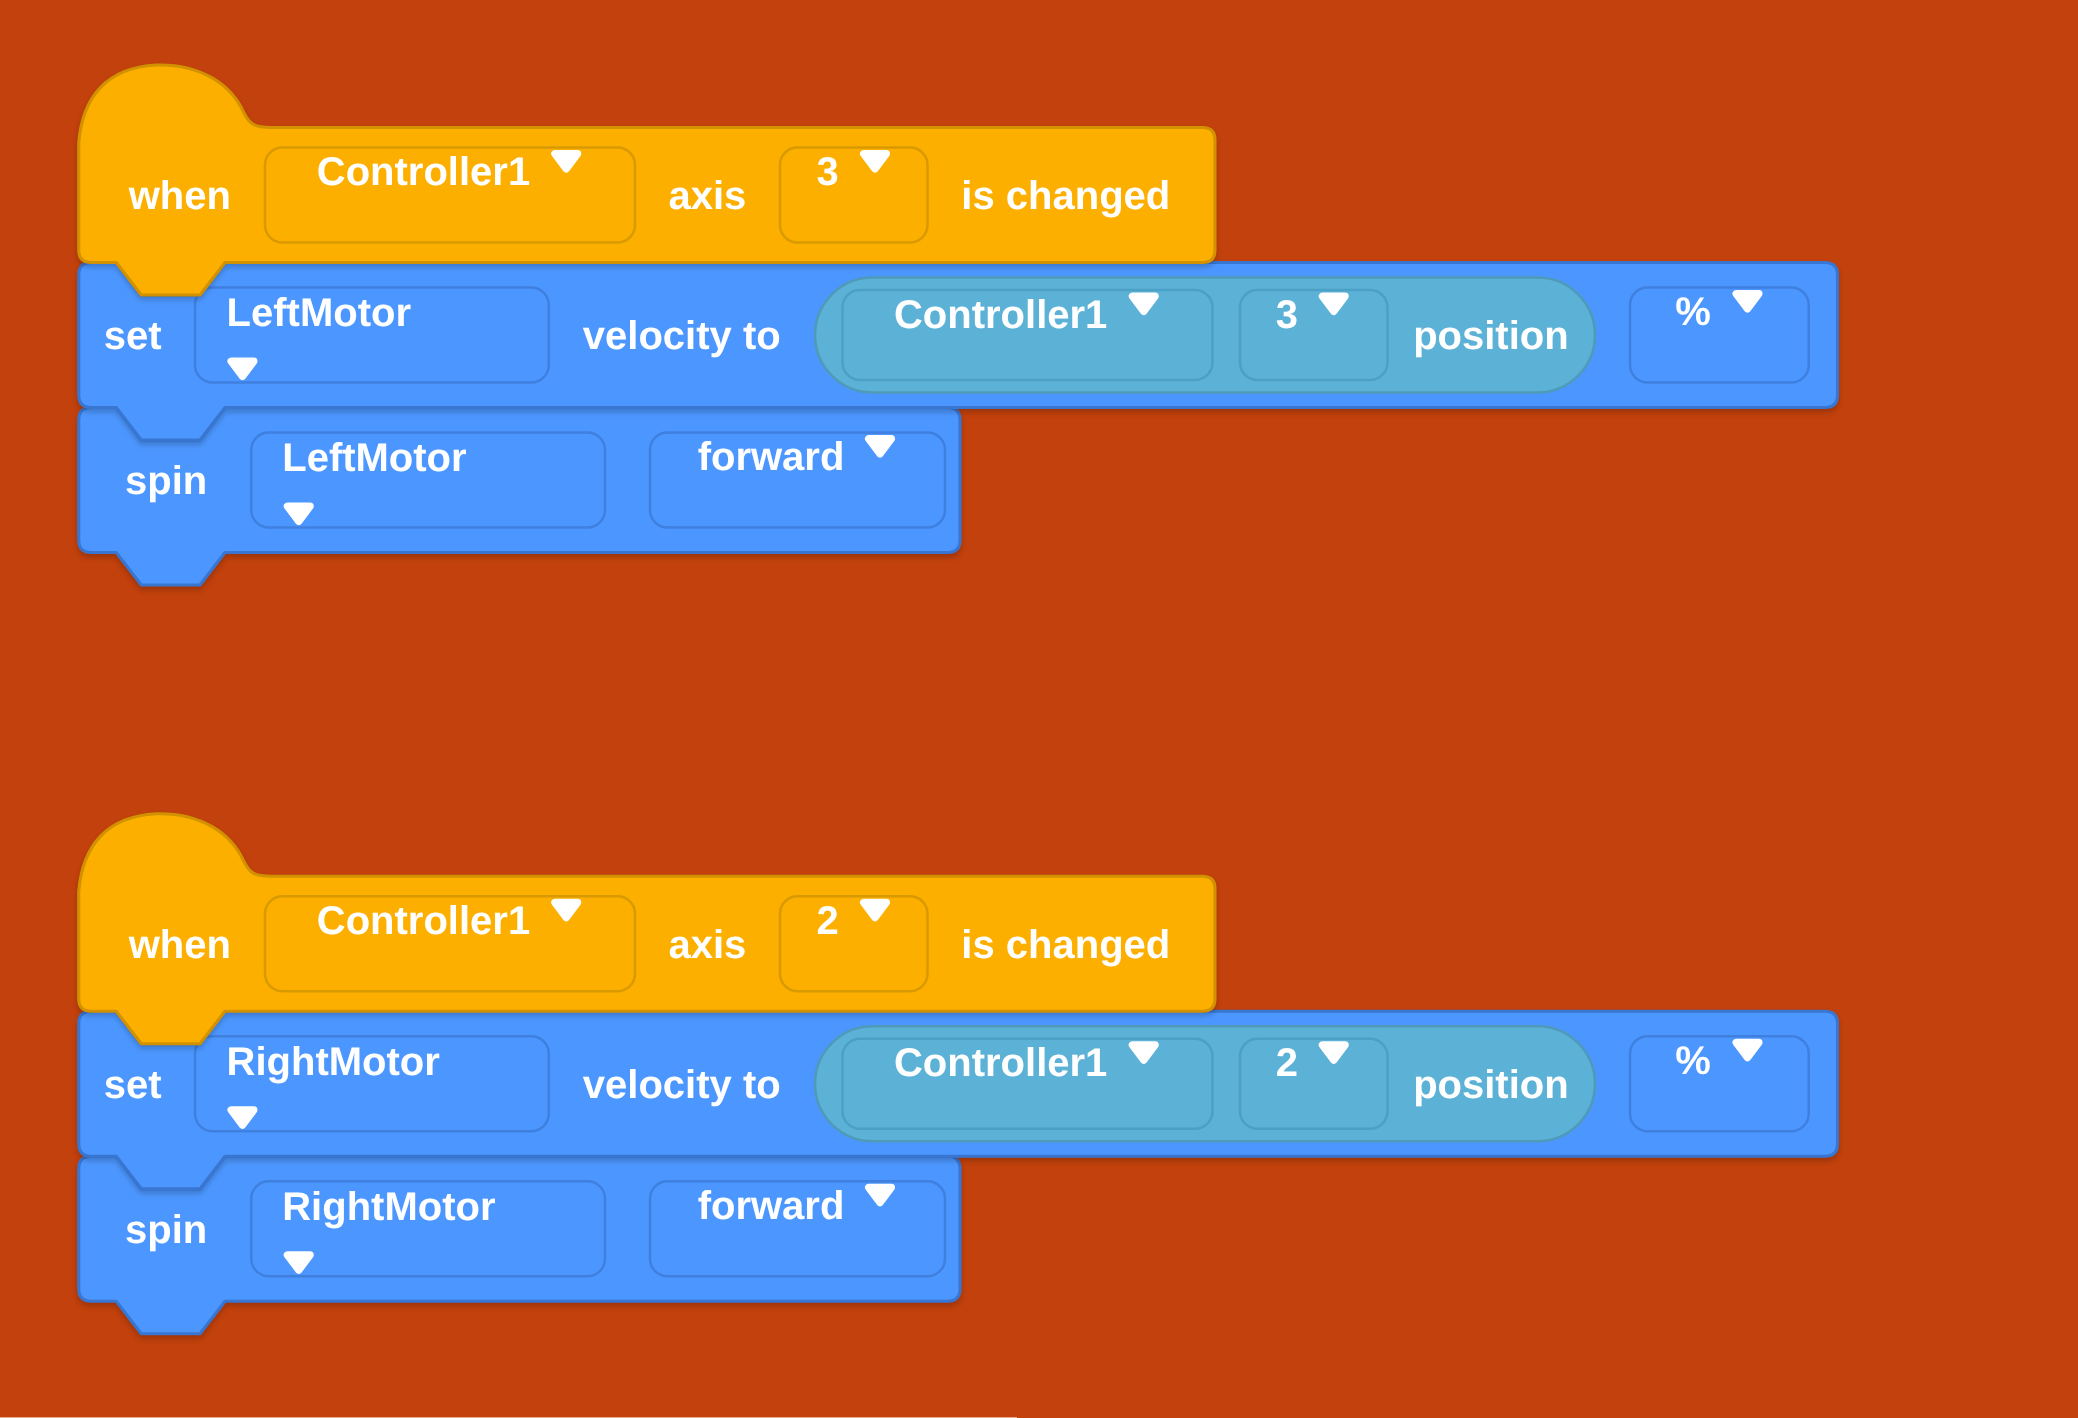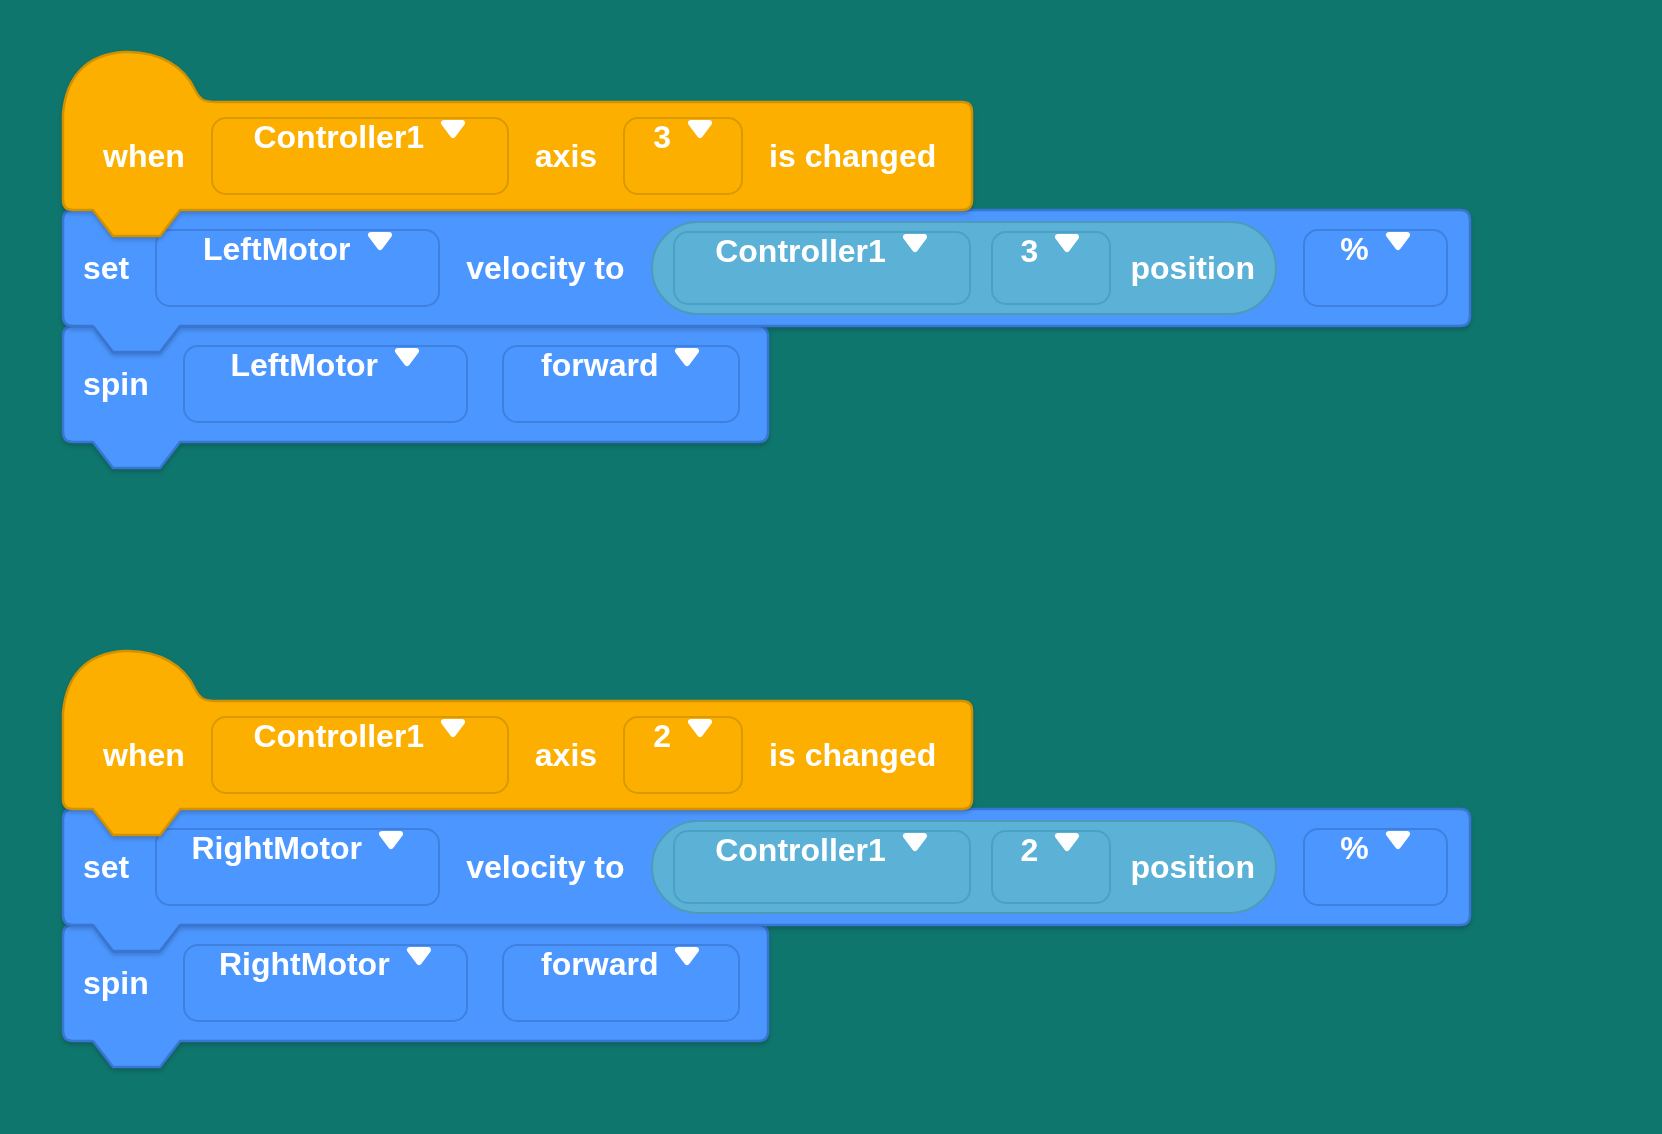--- a/index.html
+++ b/index.html
@@ -1,39 +1,39 @@
 <!DOCTYPE html>
 <html style="--sensing: #5CB1D6; --sensing-stroke: #4E9AB8;"><head>
 <meta charset="utf-8">
 <style>
   html,body{margin:0;padding:0;background:#ffffff;}
   .canvas{
-    position:relative;width:1662px;height:1134px;background:#0f766e;overflow:hidden;
+    position:relative;width:1662px;height:1134px;background:#c2410c;overflow:hidden;
     font-family:"Liberation Sans",sans-serif;font-weight:700;color:#ffffff;
   }
   .stack{position:absolute;display:flex;flex-direction:column;align-items:flex-start;}
   .block{position:relative;width:max-content;}
   .block.z3{z-index:3}.block.z2{z-index:2}.block.z1{z-index:1}
   .block svg.shape{position:absolute;left:0;top:0;overflow:visible;z-index:0;
     filter:drop-shadow(0 3px 2px rgba(0,0,0,0.18));}
   .row{position:relative;z-index:5;display:flex;align-items:center;font-size:32px;}
   .hat .row{margin-top:50px;height:108px;padding:0 36px 0 40px;gap:26px;}
   .cmd .row{height:116px;padding:0 22px 0 20px;gap:26px;}
-  .cmd.spin-row .row{gap:34px;padding-right:28px;}
+  .cmd.spin-row .row{gap:34px;padding-right:28px;margin-left:17px;}
   .lbl{white-space:nowrap;}
   .field{
     display:flex;justify-content:center;gap:16px;
     height:78px;border-radius:15px;border:2px solid transparent;
     padding:0 24px;box-sizing:border-box;white-space:nowrap;cursor:pointer;
   }
   .event-field{border-color:#d89a00;}
   .motion-field{border-color:#3f80df;}
   .sensing-field{border-color:#4ba0c6;height:74px;}
   .f-controller{min-width:298px;}
-  .f-motor{min-width:285px;}
+  .f-motor{min-width:285px;flex-direction:column;}
   .f-axis{min-width:120px;}
   .f-unit{min-width:145px;}
   .f-dir{min-width:238px;border-radius:15px;}
   .reporter{
     display:flex;align-items:center;gap:20px;height:94px;border-radius:47px;
     background:var(--sensing);border:2px solid var(--sensing-stroke);
     padding:0 20px;box-sizing:border-box;cursor:pointer;
   }
   .arr{width:26px;height:20px;flex:0 0 auto;}
   .arr path{fill:#ffffff;stroke:#ffffff;stroke-width:6;stroke-linejoin:round;}

